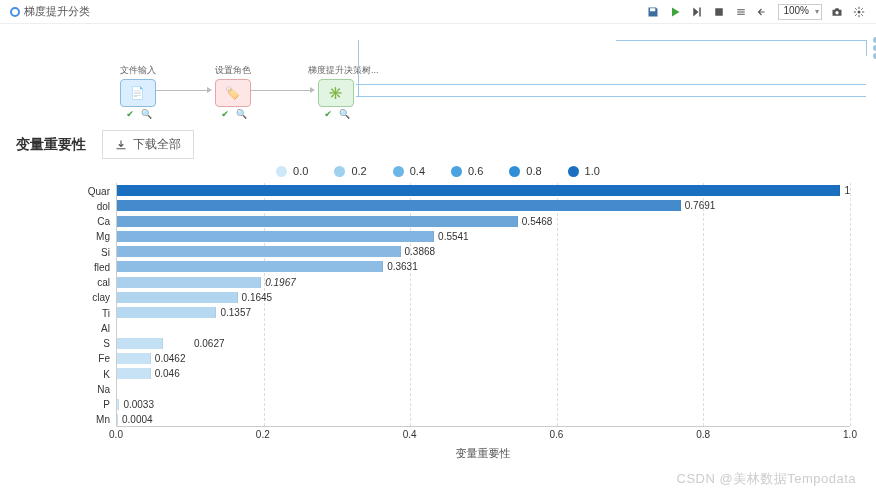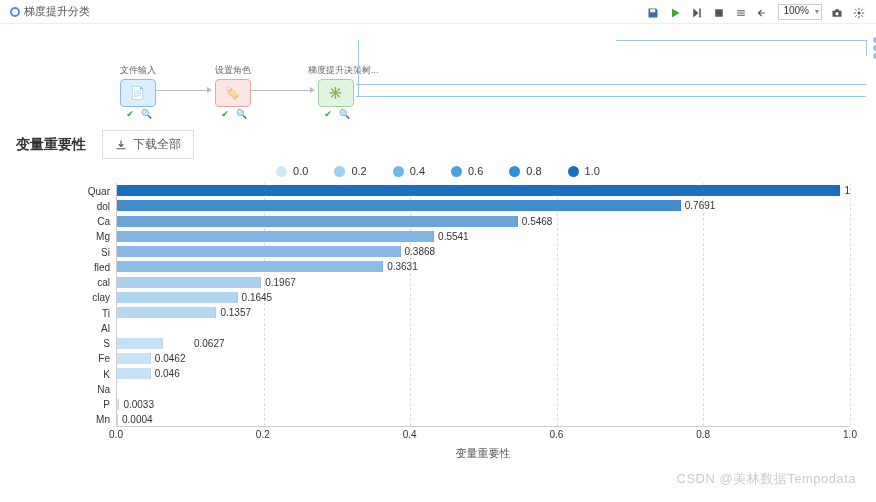--- a/index.html
+++ b/index.html
@@ -1,21 +1,21 @@
 <!DOCTYPE html>
 <html><head>
 <meta charset="utf-8">
 <style>
 * { box-sizing: border-box; margin: 0; padding: 0; }
 body { font-family: "Microsoft YaHei", Arial, sans-serif; font-size: 11px; color: #333; background: #fff; width: 876px; height: 502px; overflow: hidden; position: relative; }
 .topbar { display: flex; align-items: center; height: 24px; padding: 0 10px; border-bottom: 1px solid #eee; }
 .topbar .title { display: flex; align-items: center; gap: 4px; font-size: 11px; color: #555; }
 .topbar .title .dot { width: 10px; height: 10px; border-radius: 50%; border: 2px solid #4a90e2; display: inline-block; }
 .topbar .spacer { flex: 1; }
-.topbar .tb-controls { display: flex; align-items: flex-end; gap: 8px; }
+.topbar .tb-controls { display: flex; align-items: center; gap: 8px; }
 .tb-icon { width: 14px; height: 14px; display: flex; align-items: center; justify-content: center; color: #555; cursor: pointer; }
 .tb-icon svg { width: 12px; height: 12px; }
 .zoom-select { border: 1px solid #ccc; font-size: 10px; height: 16px; padding: 0 12px 0 4px; background: #fff; position: relative; }
 .canvas-area { position: relative; height: 100px; border-bottom: 1px solid transparent; }
 .node { position: absolute; width: 56px; }
 .node-label { font-size: 9px; color: #666; text-align: center; margin-bottom: 2px; white-space: nowrap; }
 .node-box { width: 36px; height: 28px; border: 1px solid #aaa; border-radius: 4px; margin: 0 auto; position: relative; display: flex; align-items: center; justify-content: center; }
 .node-box.blue { background: #dbeeff; border-color: #8abce0; }
 .node-box.pink { background: #ffe6e6; border-color: #e0a8a8; }
 .node-box.green { background: #e2f5e2; border-color: #a0d0a0; }
@@ -246,21 +246,21 @@
           <div class="bar-label">0.5541</div>
         </div>
         <div class="bar-row" style="top: 63.125px; width: 100%;">
           <div class="bar" style="width: 38.68%; background: rgb(137, 185, 226);"></div>
           <div class="bar-label">0.3868</div>
         </div>
         <div class="bar-row" style="top: 78.375px; width: 100%;">
           <div class="bar" style="width: 36.31%; background: rgb(141, 188, 228);"></div>
           <div class="bar-label">0.3631</div>
         </div>
-        <div class="bar-row" style="top: 93.625px; width: 100%;">
+        <div class="bar-row" style="top: 93.625px; width: 100%; font-style: italic;">
           <div class="bar" style="width: 19.67%; background: rgb(171, 208, 237);"></div>
           <div class="bar-label">0.1967</div>
         </div>
         <div class="bar-row" style="top: 108.875px; width: 100%;">
           <div class="bar" style="width: 16.45%; background: rgb(177, 212, 239);"></div>
           <div class="bar-label">0.1645</div>
         </div>
         <div class="bar-row" style="top: 124.125px; width: 100%;">
           <div class="bar" style="width: 13.57%; background: rgb(182, 216, 240);"></div>
           <div class="bar-label">0.1357</div>

